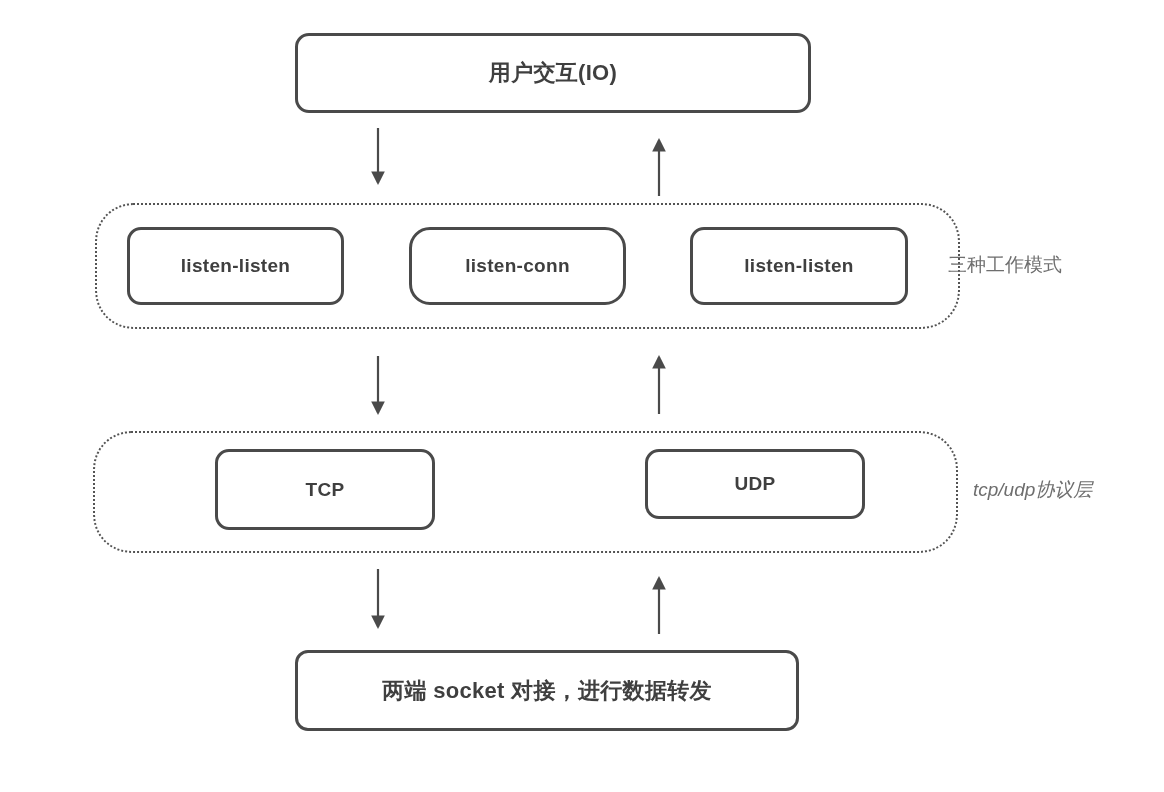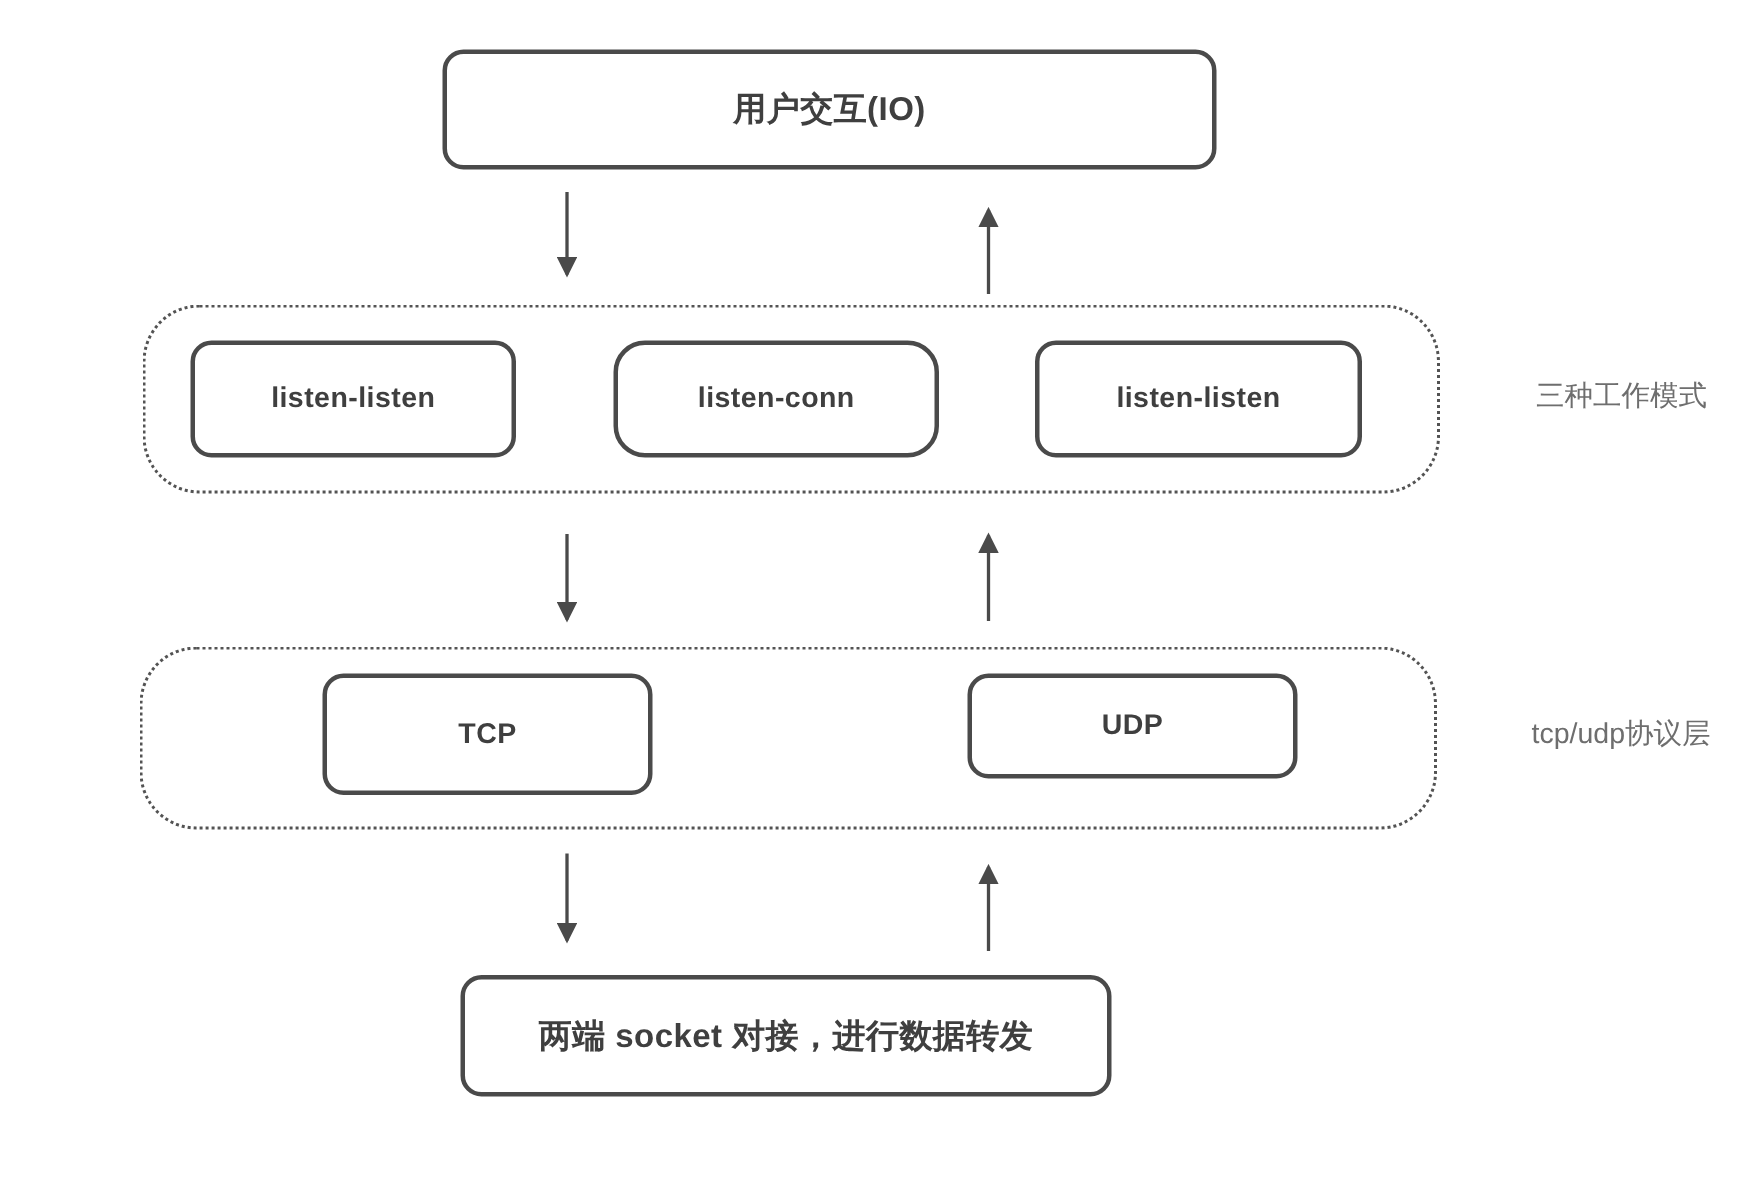--- a/index.html
+++ b/index.html
@@ -54,28 +54,28 @@
     pointer-events: none;
   }
 
   
   #node-user-io   { left: 295px; top: 33px;  width: 516px; height: 80px; }
   
   #group-modes    { left: 95px;  top: 203px; width: 865px; height: 126px; }
   #node-mode-1    { left: 127px; top: 227px; width: 217px; height: 78px; }
   #node-mode-2    { left: 409px; top: 227px; width: 217px; height: 78px; border-radius: 21px; }
   #node-mode-3    { left: 690px; top: 227px; width: 218px; height: 78px; }
-  #label-modes    { left: 1024px; top: 252px; }
+  #label-modes    { left: 948px; top: 252px; }
   
   #group-protocols{ left: 93px;  top: 431px; width: 865px; height: 122px; }
   #node-tcp       { left: 215px; top: 449px; width: 220px; height: 81px; }
   #node-udp       { left: 645px; top: 449px; width: 220px; height: 70px; }
-  #label-protocols{ left: 1021px; top: 477px; }
+  #label-protocols{ left: 973px; top: 477px; font-style: italic; }
   
-  #node-socket    { left: 307px; top: 650px; width: 434px; height: 81px; }
+  #node-socket    { left: 295px; top: 650px; width: 504px; height: 81px; border-radius: 13px; }
 </style>
 </head>
 <body>
 
 <div class="canvas">
 
   <div class="node big" id="node-user-io">
     <span>用户交互(IO)</span>
   </div>
 

